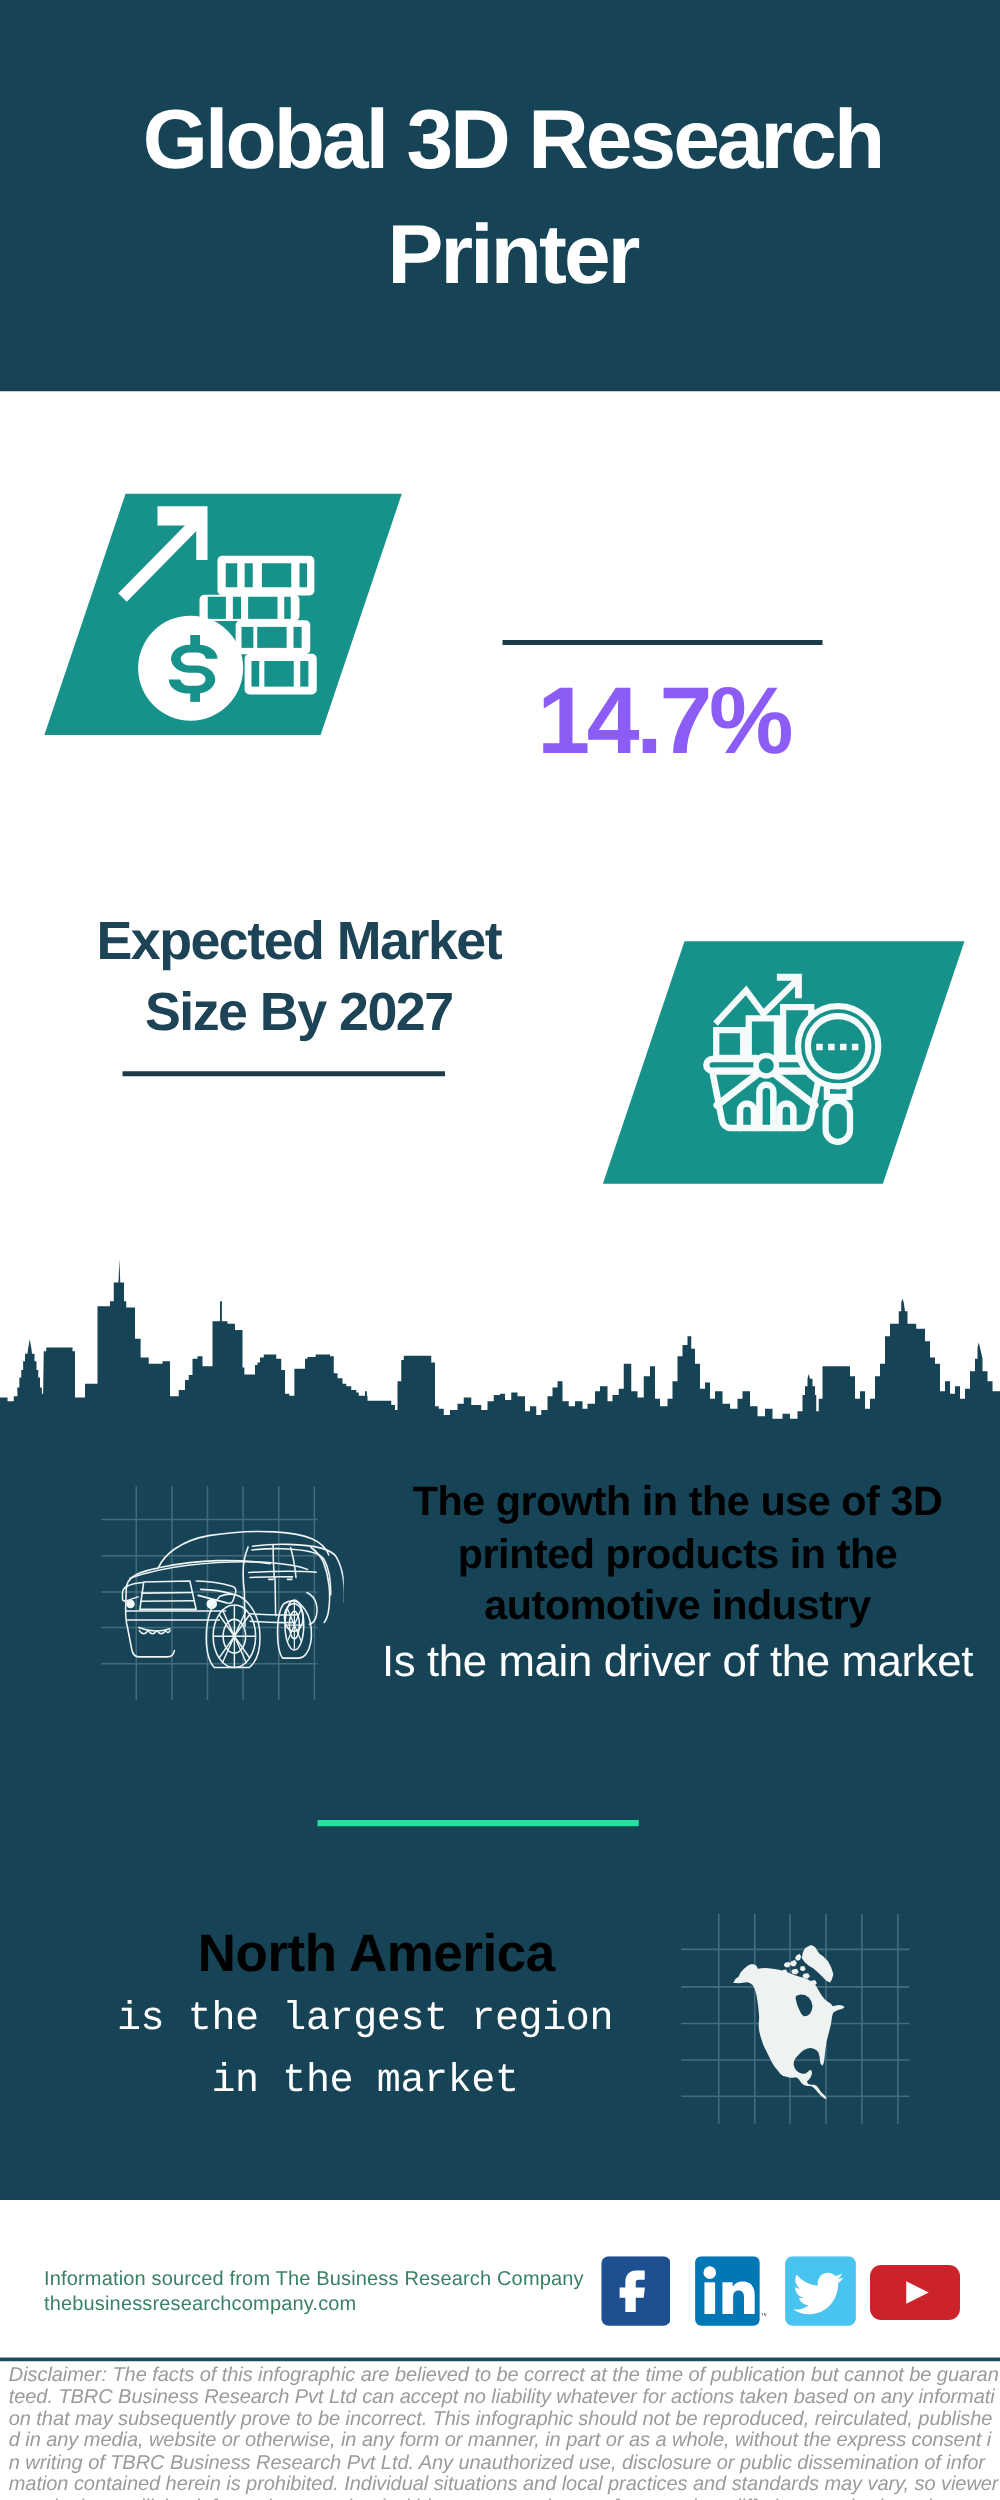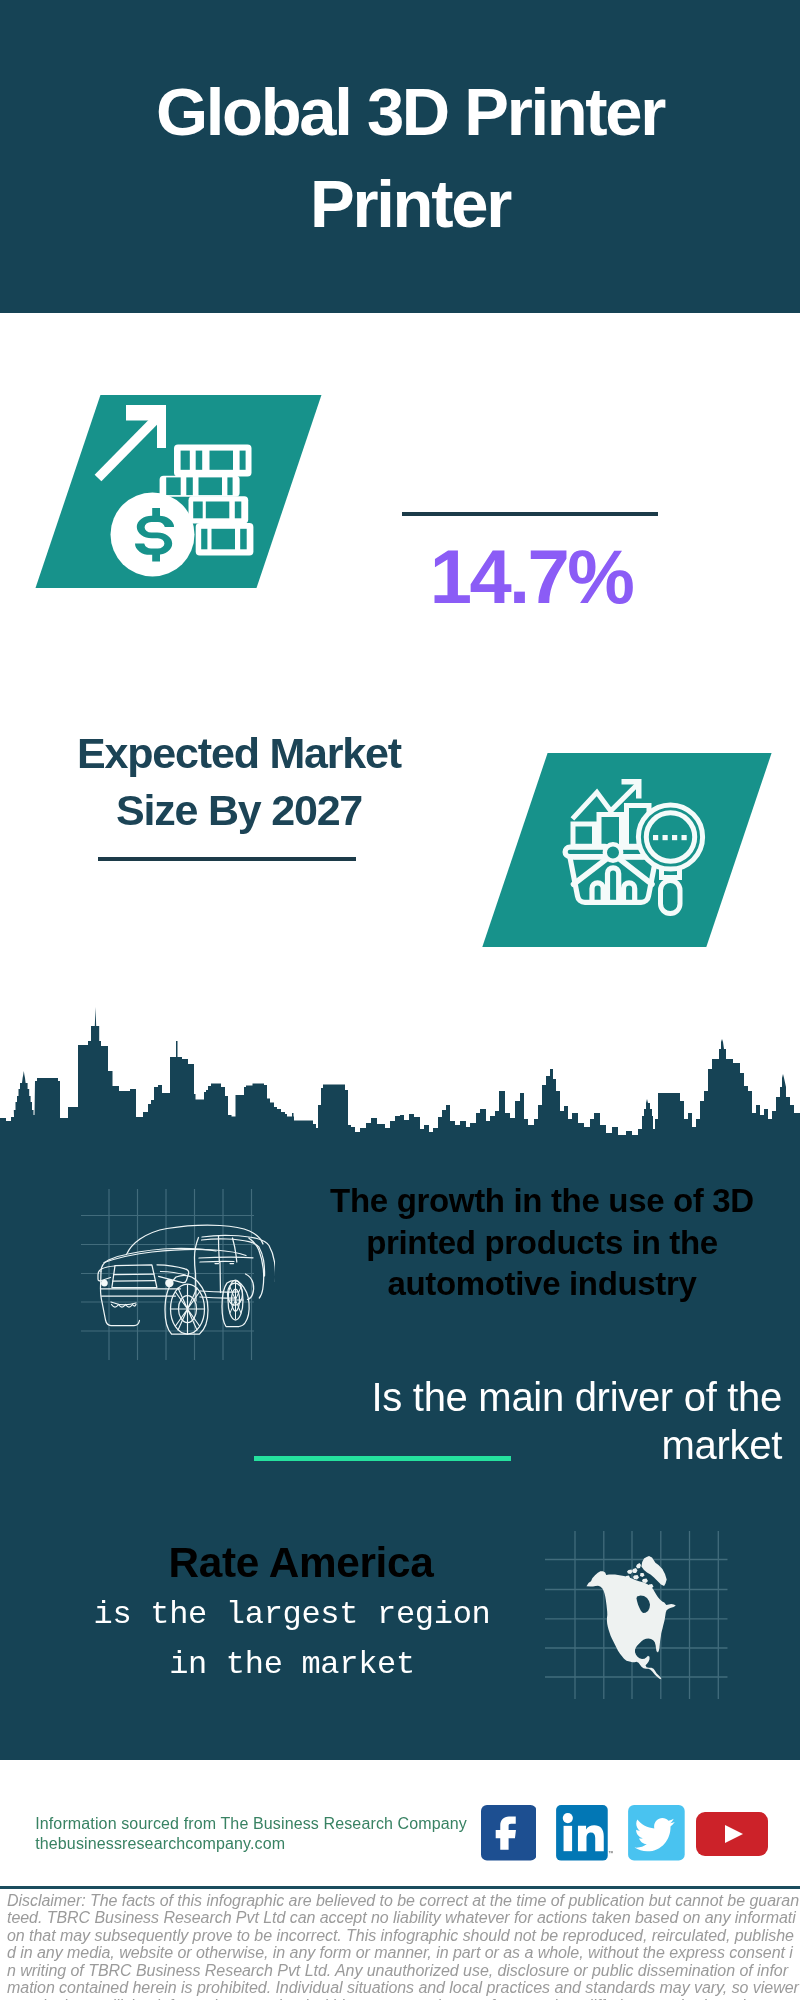--- a/index.html
+++ b/index.html
@@ -39,21 +39,21 @@
      line-height:17.6px; letter-spacing:-0.05px; word-break:break-all;font-style:italic; }
   .divline { position:absolute; left:0; width:800px; background:#1b4d5e; }
 </style>
 </head>
 <body>
 
 <div class="page">
 
   <div class="header">
     <div class="header-title">
-      <span>Global 3D Printer</span><br><span>Printer</span>
+      <span>Global 3D Research</span><br><span>Printer</span>
     </div>
   </div>
 
   <div class="para" style="left:68px; top:395.4px; width:220.8px; height:192.8px;">
     <div class="inner"></div>
   </div>
   <svg class="icon-money" style="position:absolute; left:92px; top:400px; width:170px; height:185px;" viewBox="92 400 170 185">
 
     <g fill="none" stroke="#ffffff" stroke-width="9.5" stroke-linecap="butt">
       <path d="M98 478 L160 415"></path>
@@ -258,25 +258,25 @@
       <ellipse cx="235.5" cy="1300" rx="7.5" ry="20"></ellipse>
       <ellipse cx="235.5" cy="1300" rx="4" ry="11"></ellipse>
       <g stroke-width="1.0">
         <path d="M235.5 1281 L235.5 1319 M228 1300 L243 1300
                  M230 1287 L241 1313 M241 1287 L230 1313"></path>
       </g>
     </g>
   </svg>
 
   <div class="bodytext hl" style="left:302px; top:1180px; width:480px; font-size:33px; line-height:41.5px;">The growth in the use of 3D printed products in the automotive industry</div>
-  <div class="bodytext nm" style="left:302px; top:1374px; width:480px; font-size:40px; line-height:47.5px;text-align:right;">Is the main driver of the market</div>
+  <div class="bodytext nm" style="left:302px; top:1306px; width:480px; font-size:35px; line-height:47.5px;">Is the main driver of the market</div>
 
   <div class="green-rule" style="left:254px; top:1456px; width:257px;"></div>
 
-  <div class="bodytext hl" style="left:61px; top:1538px; width:480px; font-size:42.3px; line-height:50px;">Rate America</div>
+  <div class="bodytext hl" style="left:61px; top:1538px; width:480px; font-size:42.3px; line-height:50px;">North America</div>
   <div class="bodytext nm" style="left:52px; top:1590px; width:480px; font-size:32px; line-height:49.5px;font-family:Liberation Mono, monospace;">
     <span>is the largest region</span><br>
     <span>in the market</span>
   </div>
 
   <svg style="position:absolute; left:535px; top:1520px; width:200px; height:190px;" viewBox="535 1520 200 190">
     <g stroke="#426c7c" stroke-width="1.3" fill="none">
       <line x1="575" y1="1531" x2="575" y2="1699"></line>
       <line x1="603.8" y1="1531" x2="603.8" y2="1699"></line>
       <line x1="632" y1="1531" x2="632" y2="1699"></line>

